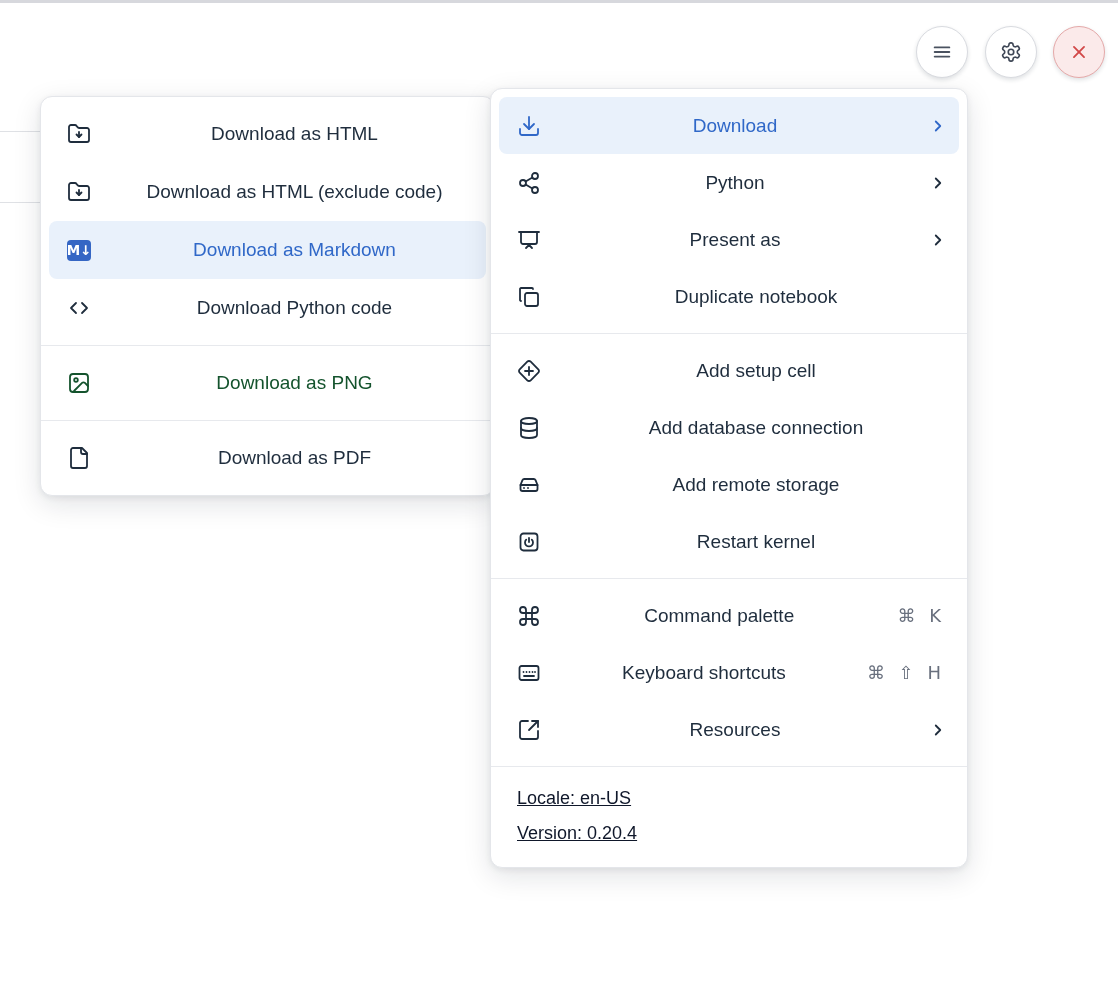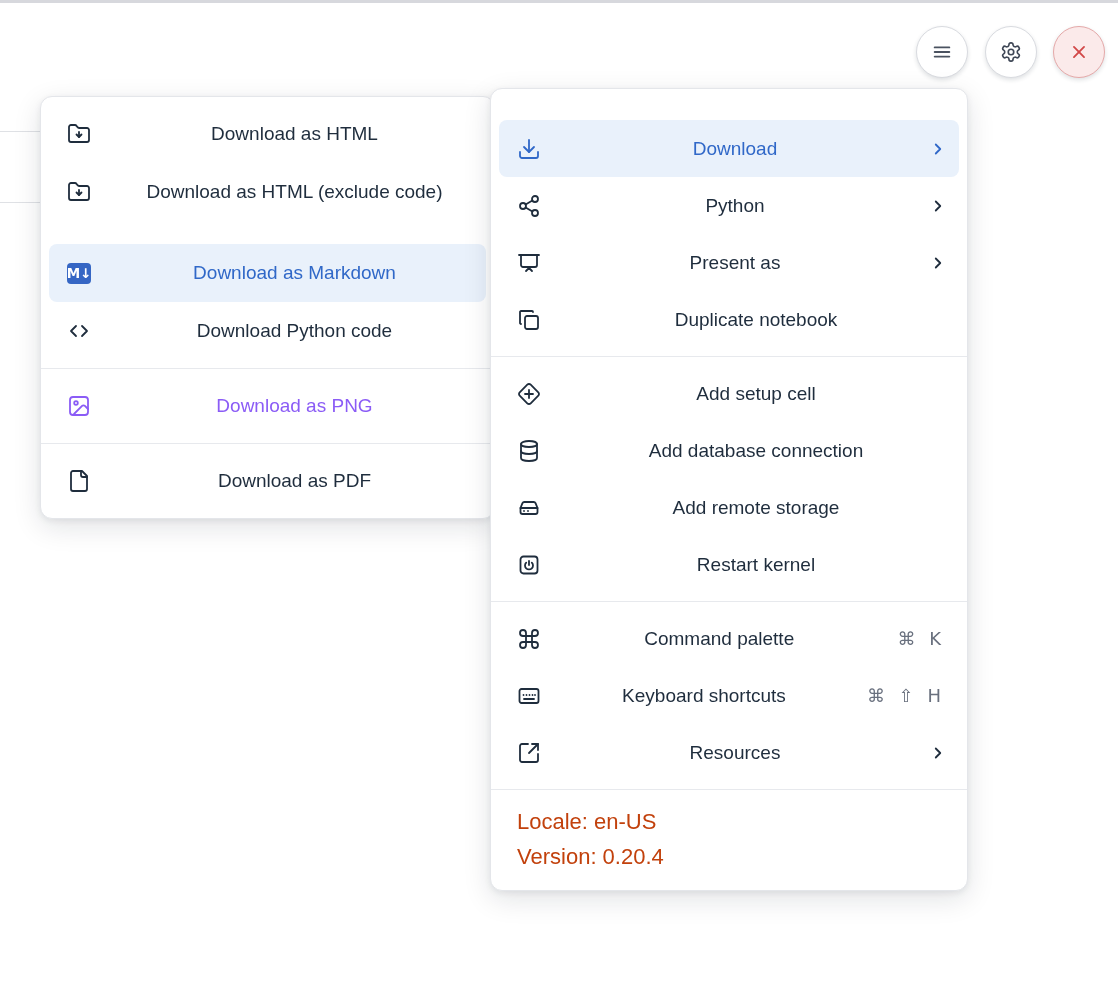--- a/index.html
+++ b/index.html
@@ -23,37 +23,37 @@
   
   .panel { position:absolute; background:#ffffff; border:1px solid #e4e6ea; border-radius:12px;
     box-shadow:0 8px 28px rgba(15,23,42,.12), 0 2px 6px rgba(15,23,42,.07); padding:8px 0; }
   .main-menu { left:490px; top:88px; width:478px; z-index:2; }
   .sub-menu  { left:40px;  top:96px; width:455px; z-index:1; }
 
   .menu-item { display:flex; align-items:center; height:57px; margin:0 8px;
     padding:0 12px 0 18px; gap:24px; border-radius:8px; font-size:19px;
     color:#1f2d3d; cursor:pointer;text-align:center; }
   .sub-menu .menu-item { height:58px; }
-  .menu-item.highlight { background:#e9f1fb; color:#3068c8;margin-top:23px; }
-  .menu-item.disabled  { color:#8b5cf6; cursor:default; }
+  .menu-item.highlight { background:#e9f1fb; color:#3068c8; }
+  .menu-item.disabled  { color:#14532d; cursor:default; }
 
   .mi-icon { width:24px; height:24px; flex:0 0 24px; display:flex; align-items:center; justify-content:center; }
   .mi-icon svg { width:24px; height:24px; }
   .mi-label { flex:1; white-space:nowrap; }
   .mi-chevron { width:18px; height:18px; display:flex; align-items:center; justify-content:center; }
   .mi-shortcut { color:#69707e; font-size:18px; font-family:"DejaVu Sans", sans-serif;
     word-spacing:8px; white-space:nowrap; padding-right:6px; }
 
   .md-badge { width:30px; height:21px; background:#3566c4; border-radius:4px; color:#ffffff;
     font-size:13.5px; font-weight:bold; display:flex; align-items:center; justify-content:center;
     font-family:"DejaVu Sans", sans-serif; letter-spacing:0; }
 
   .separator { height:1px; background:#e7e9ed; margin:8px 0; }
 
-  .menu-footer { padding:6px 26px 8px; font-size:22px; color:#c2410c; }
+  .menu-footer { padding:6px 26px 8px; font-size:18px; color:#0f172a;text-decoration:underline; }
   .menu-footer div { line-height:35px; }
 
   svg { display:block; }
 </style>
 </head>
 <body>
 
 <div class="top-divider"></div>
 <div class="bg-line l1"></div>
 <div class="bg-line l2"></div>

